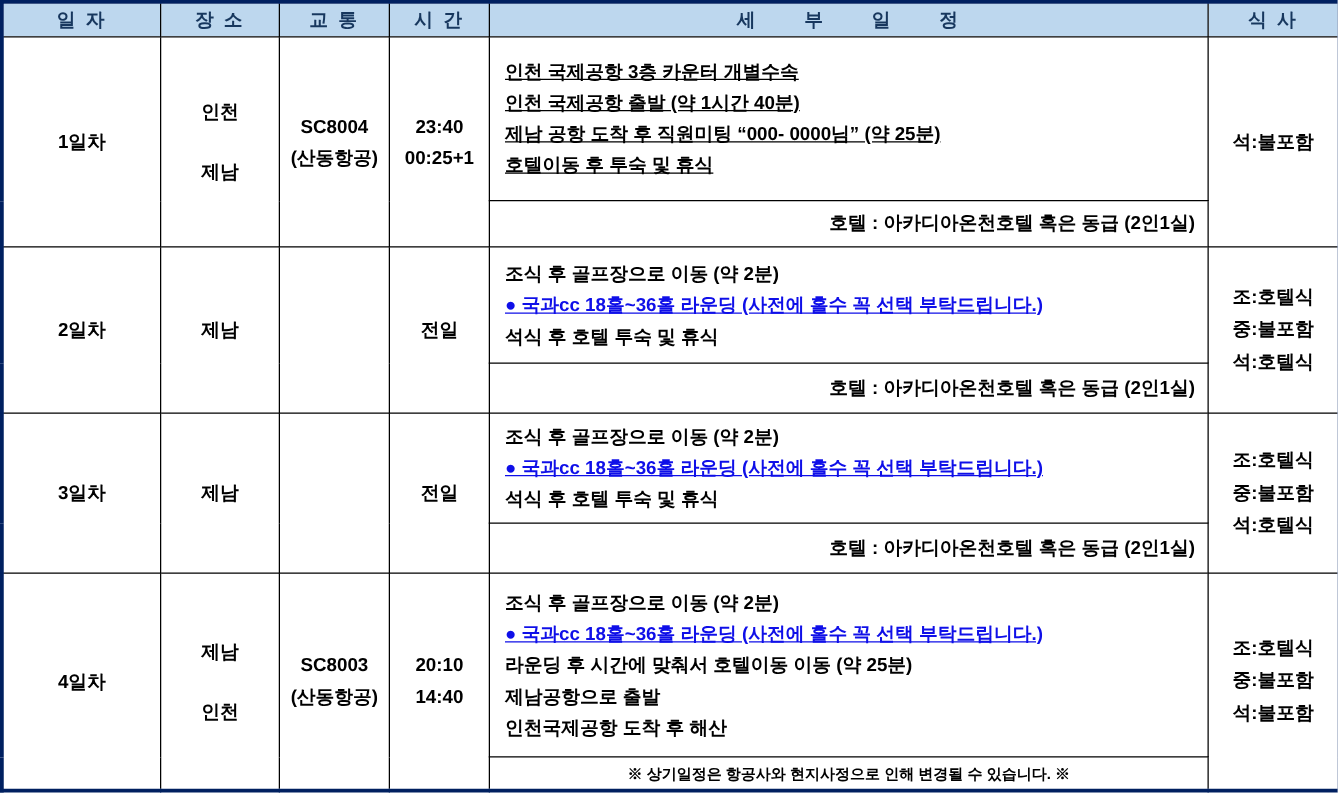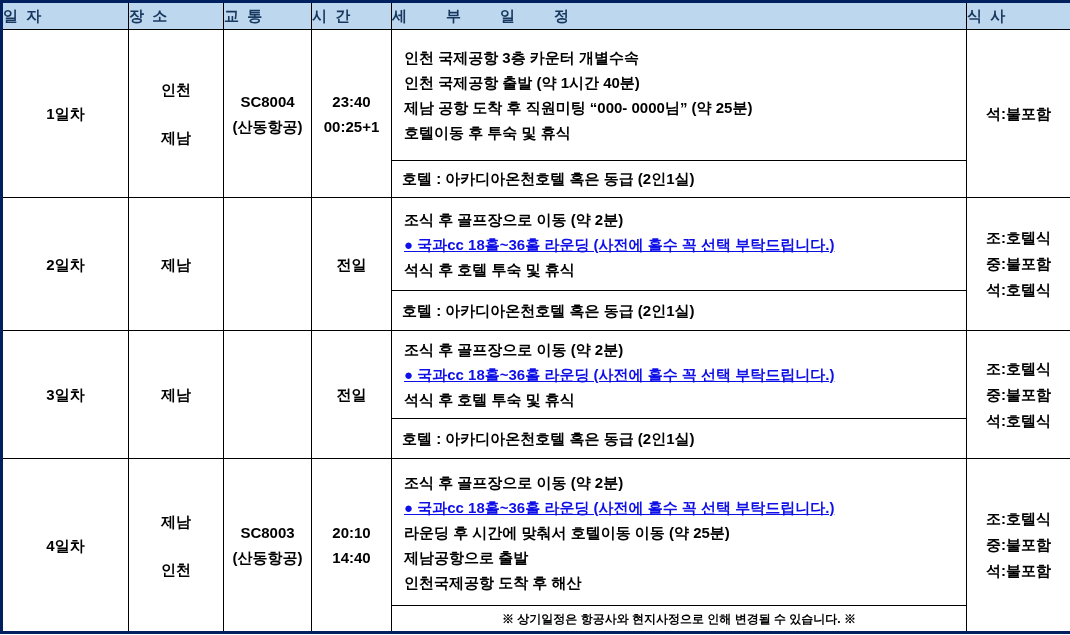--- a/index.html
+++ b/index.html
@@ -25,21 +25,21 @@
     border: 1px solid var(--grid, #000000);
     font-weight: bold;
     color: var(--text, #000000);
     font-size: 15px;
     overflow: hidden;
   }
   thead th {
     background: var(--header-bg, #BDD7EE);
     color: var(--header-text, #17375E);
     height: 28px;
-    text-align: left;
+    text-align: center;
     vertical-align: middle;
     white-space: pre;
     font-size: 15px;
     letter-spacing: 2px;
   }
   td.center-cell {
     text-align: center;
     vertical-align: middle;
     line-height: 25px;
   }
@@ -47,30 +47,30 @@
     text-align: left;
     vertical-align: middle;
     padding: 6px 12px;
   }
   .detail-line {
     line-height: 25px;
     white-space: pre-wrap;
   }
   .blue-line { color: var(--highlight-blue, #0000EE); text-decoration: underline; }
   td.footer-cell {
-    text-align: left;
+    text-align: right;
     vertical-align: middle;
     padding: 0 10px;
     line-height: 20px;
   }
   td.footer-cell.center { text-align: center; font-size: 12px; }
   .meal-line { line-height: 26px; }
   .gap-top { margin-top: 23px; }
   
-  .h131 { height: 131px; }
+  .h131 { height: 131px; text-decoration: underline; }
   .h37  { height: 37px; }
   .h93  { height: 93px; }
   .h40  { height: 40px; }
   .h88  { height: 88px; }
   .h147 { height: 147px; }
   .h27  { height: 27px; }
 </style>
 </head>
 <body>
 

